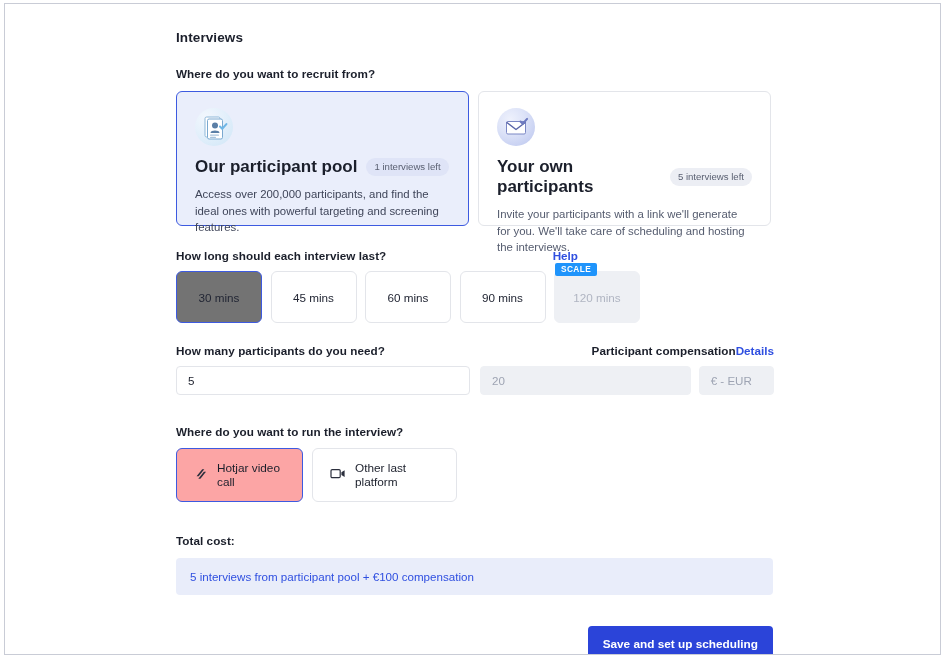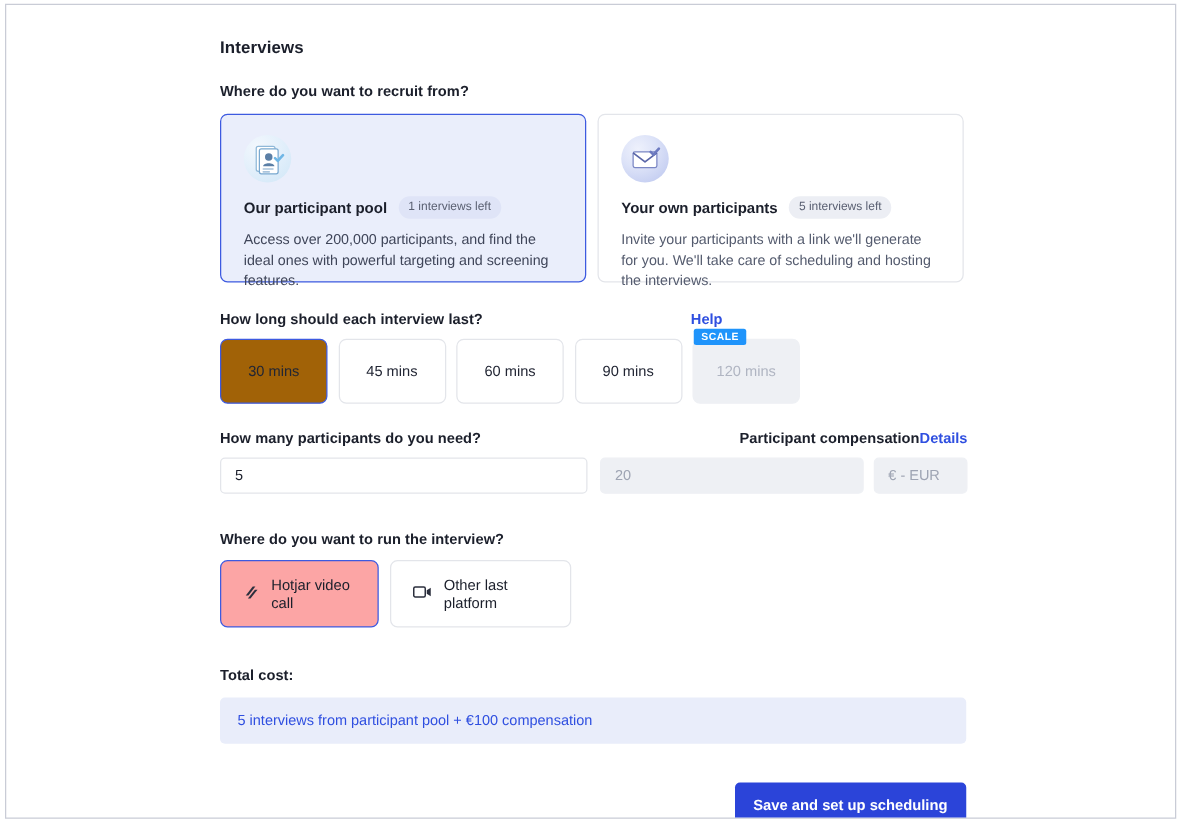--- a/index.html
+++ b/index.html
@@ -87,21 +87,21 @@
     background: radial-gradient(circle at 35% 30%, #eef1fc 0%, #dde3f8 40%, #b9c4ee 100%);
   }
   .card-icon svg { position: absolute; left: 0; top: 0; }
   .card-title-row {
     display: flex;
     align-items: center;
     gap: 9px;
     margin-top: 11px;
   }
   .card-title {
-    font-size: 12px;
+    font-size: 17px;
     font-weight: 700;
     color: #1b1f2b;
   }
   .pill {
     font-size: 9.6px;
     color: #5a6072;
     background: #eceef4;
     border-radius: 11px;
     padding: 3px 8px 4px 8px;
     white-space: nowrap;
@@ -138,21 +138,21 @@
     border-radius: 6px;
     background: #ffffff;
     display: flex;
     align-items: center;
     justify-content: center;
     font-size: 11.7px;
     color: #222634;
     cursor: pointer;
   }
   .duration-opt.selected {
-    background: #a16207;
+    background: #737373;
     border: 1.6px solid #3d5ae0;
     font-weight: 400;
   }
   .duration-opt.disabled {
     background: #eef0f4;
     border-color: #eef0f4;
     color: #b0b5c2;
     cursor: default;
     position: relative;
   }

